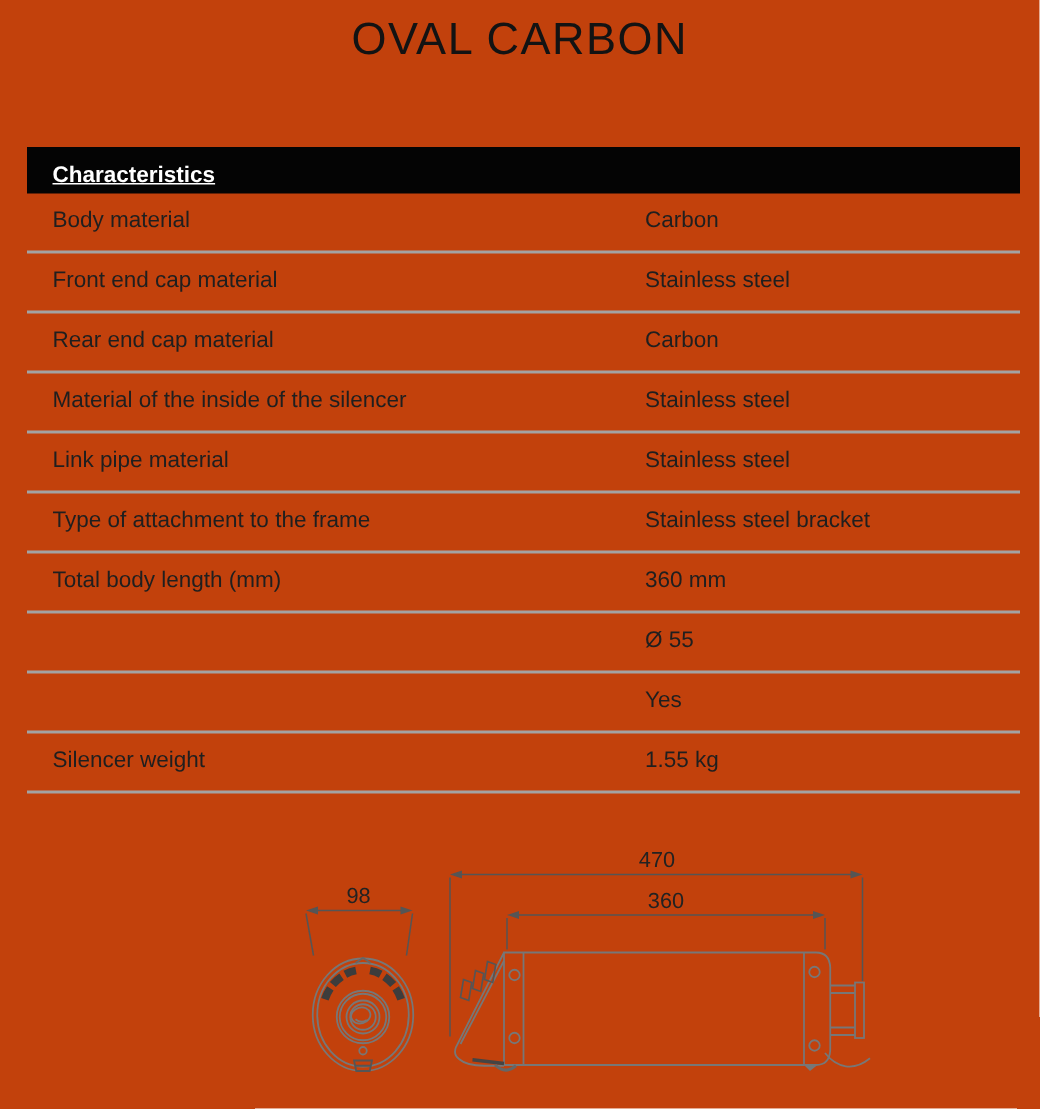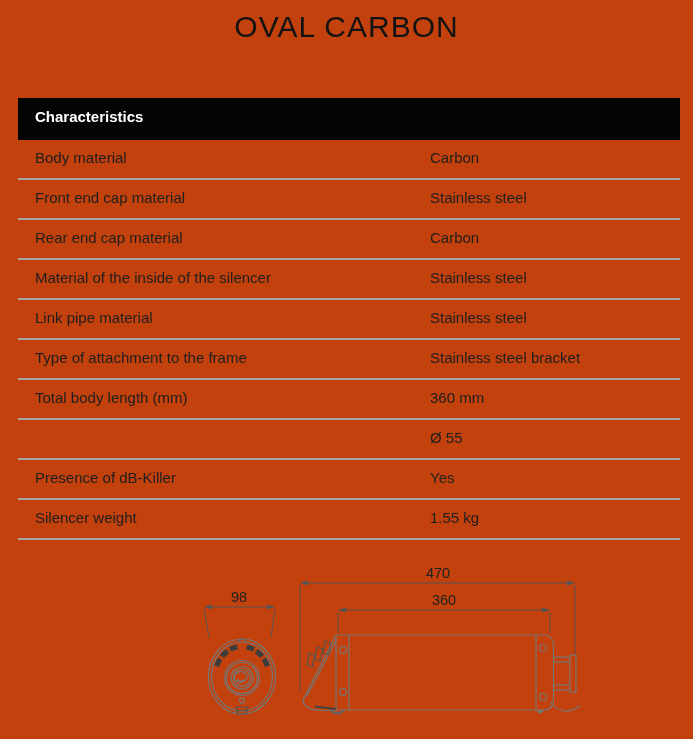--- a/index.html
+++ b/index.html
@@ -6,22 +6,22 @@
   .sheet{
     position:relative;width:693px;height:739px;background:#c2410c;overflow:hidden;
     font-family:"Liberation Sans",sans-serif;color:#1f1f1f;
   }
   .page-title{
     position:absolute;top:10px;left:0;width:693px;text-align:center;
     font-size:30px;font-weight:400;letter-spacing:1px;color:#131313;
   }
   .char-table{position:absolute;left:18px;top:98px;width:662px;}
   .table-header{
-    height:42px;background:#040404;color:#ffffff;font-size:15px;font-weight:700;
-    line-height:38px;padding-left:17px;box-sizing:border-box;
+    height:31px;background:#040404;color:#ffffff;font-size:15px;font-weight:700;
+    line-height:38px;padding-left:17px;box-sizing:border-box;text-decoration:underline;
   }
   .row{
     position:relative;height:40px;border-bottom:2px solid #a3a3a3;box-sizing:border-box;
     font-size:15px;
   }
   .row .lbl{position:absolute;left:17px;top:50%;transform:translateY(-58%);white-space:nowrap;}
   .row .val{position:absolute;left:412px;top:50%;transform:translateY(-58%);white-space:nowrap;}
   .drawing{position:absolute;left:16px;top:553px;width:604px;height:186px;padding-left:23px;}
   .drawing svg{display:block;}
   .dim-text{font-family:"Liberation Sans",sans-serif;font-size:14.5px;fill:#222222;}
@@ -61,21 +61,20 @@
       <span class="val">Stainless steel bracket</span>
     </div>
     <div class="row">
       <span class="lbl">Total body length (mm)</span>
       <span class="val">360 mm</span>
     </div>
     <div class="row">
       <span class="val">Ø 55</span>
     </div>
     <div class="row">
-      <span class="lbl">Presence of dB-Killer</span>
       <span class="val">Yes</span>
     </div>
     <div class="row">
       <span class="lbl">Silencer weight</span>
       <span class="val">1.55 kg</span>
     </div>
   </div>
 
   <div class="drawing">
     <svg width="693" height="186" viewBox="0 0 693 186" xmlns="http://www.w3.org/2000/svg">

